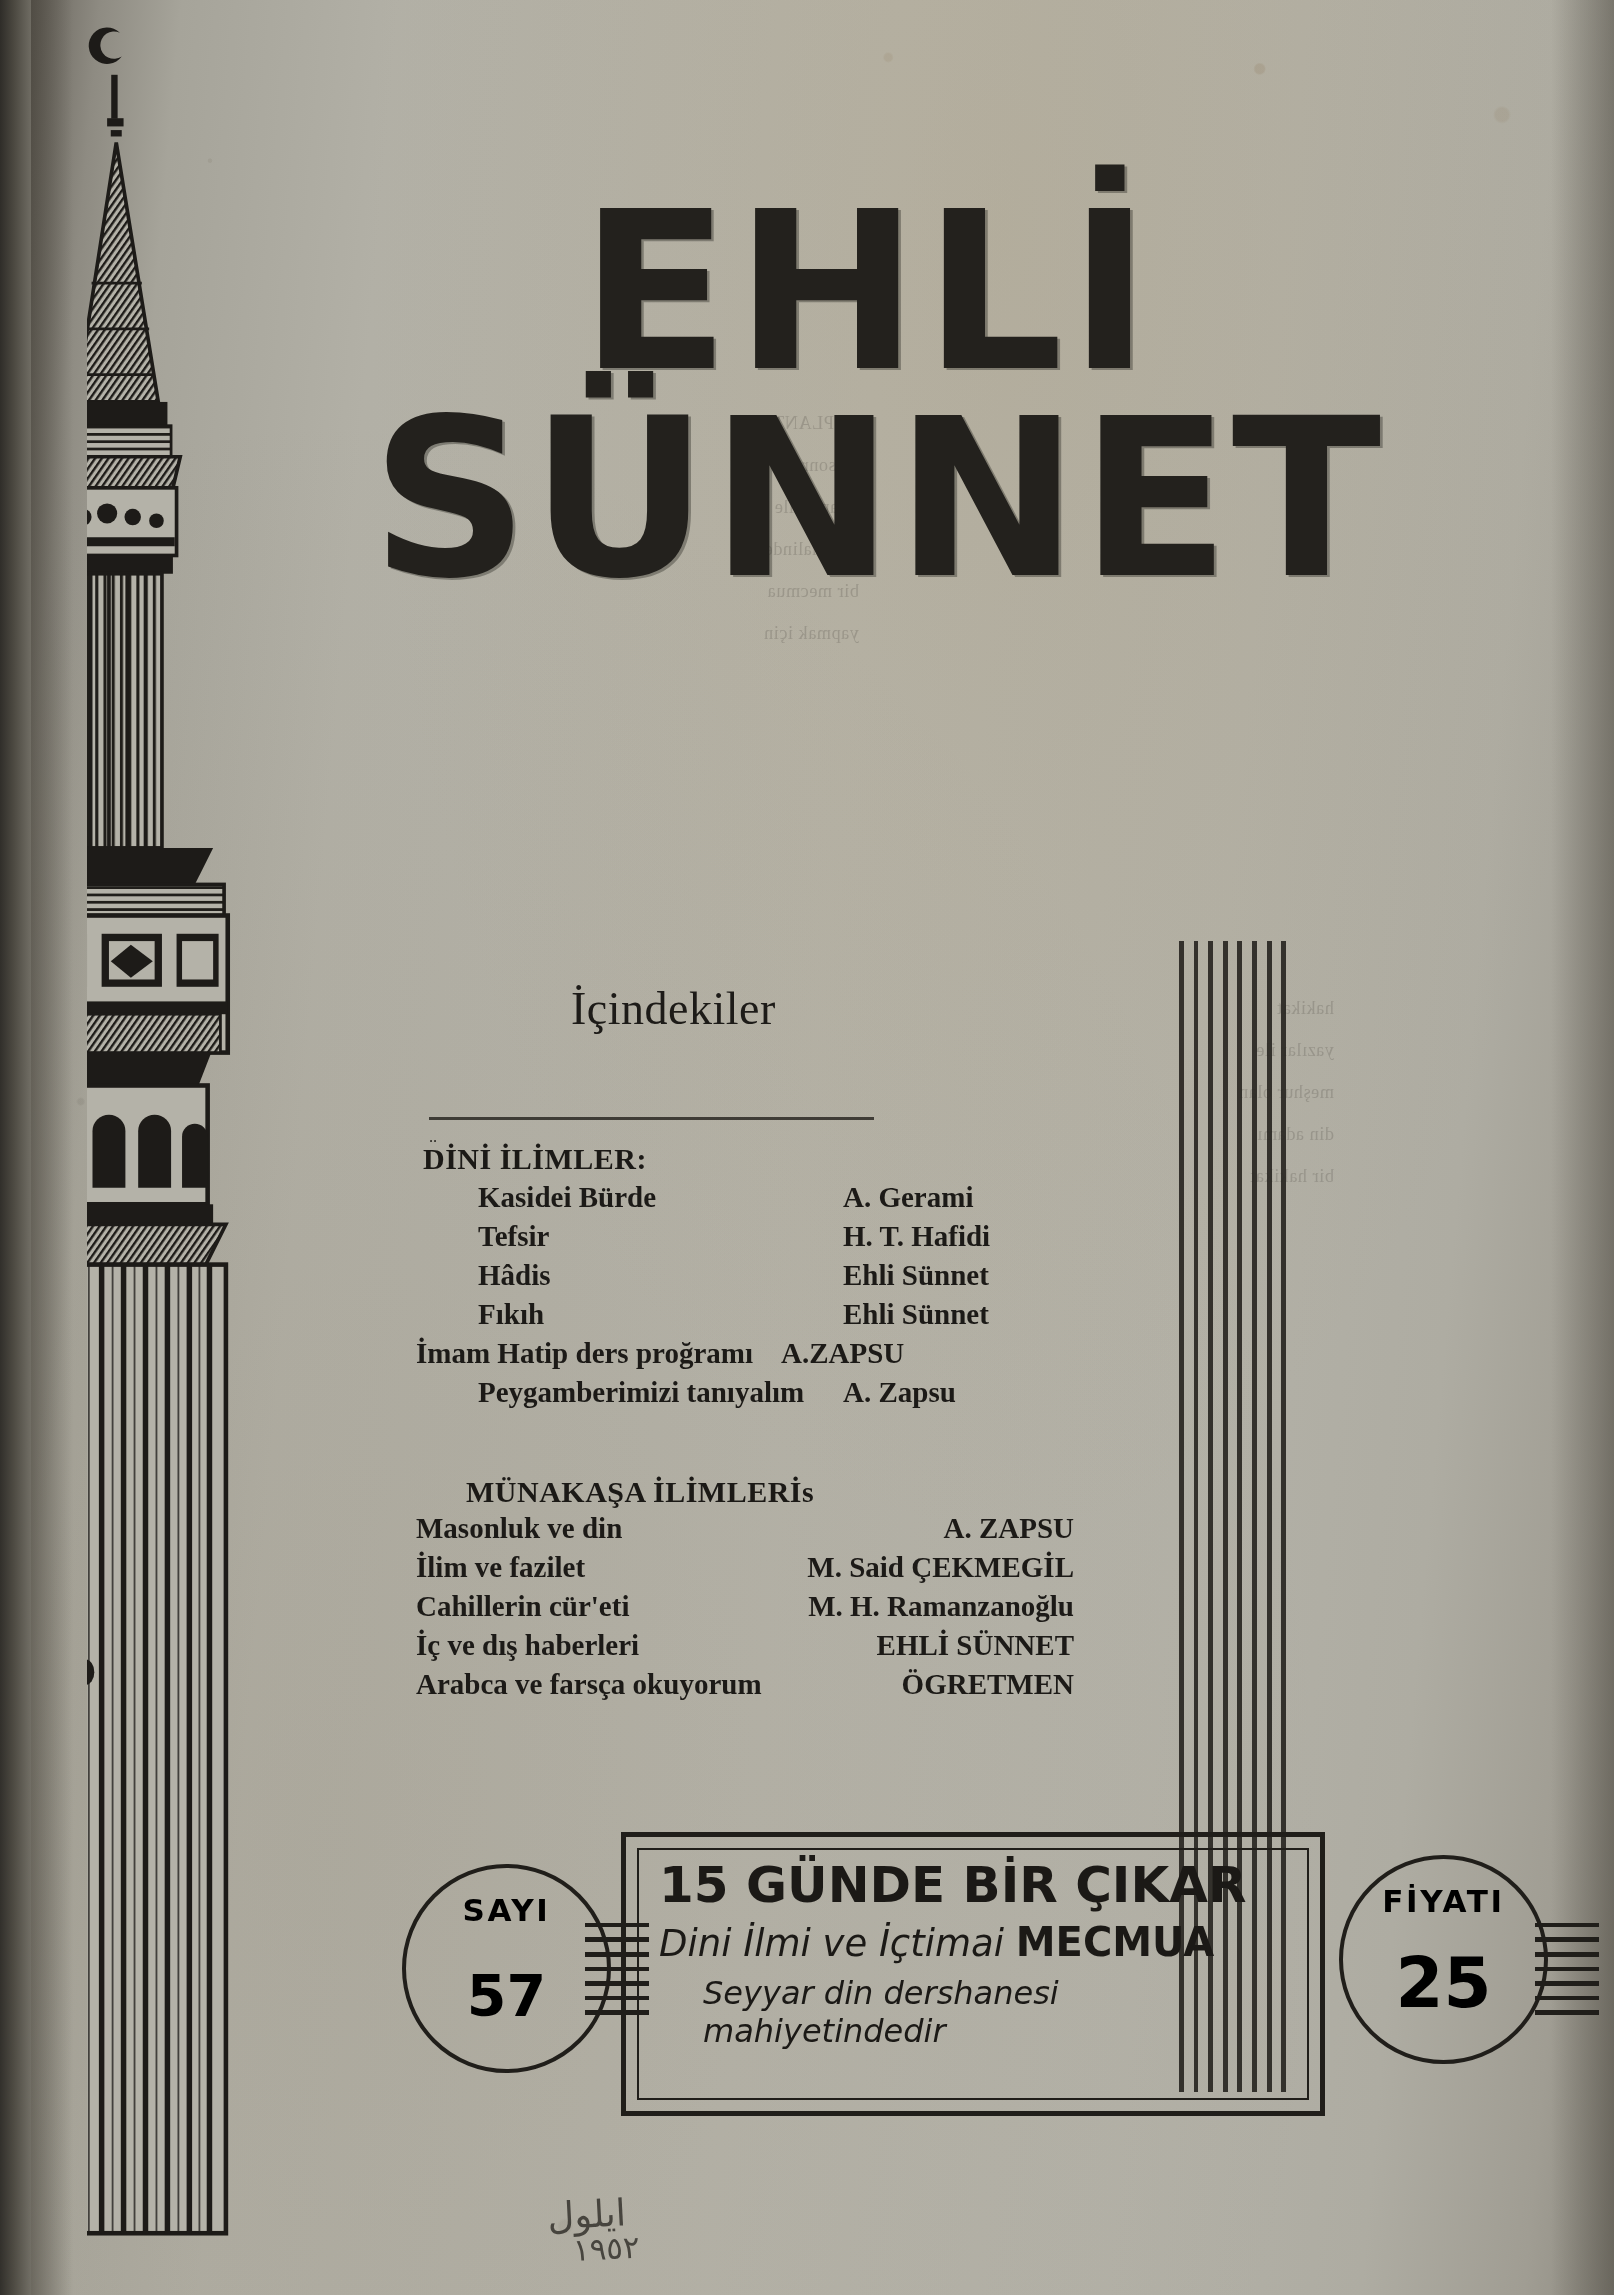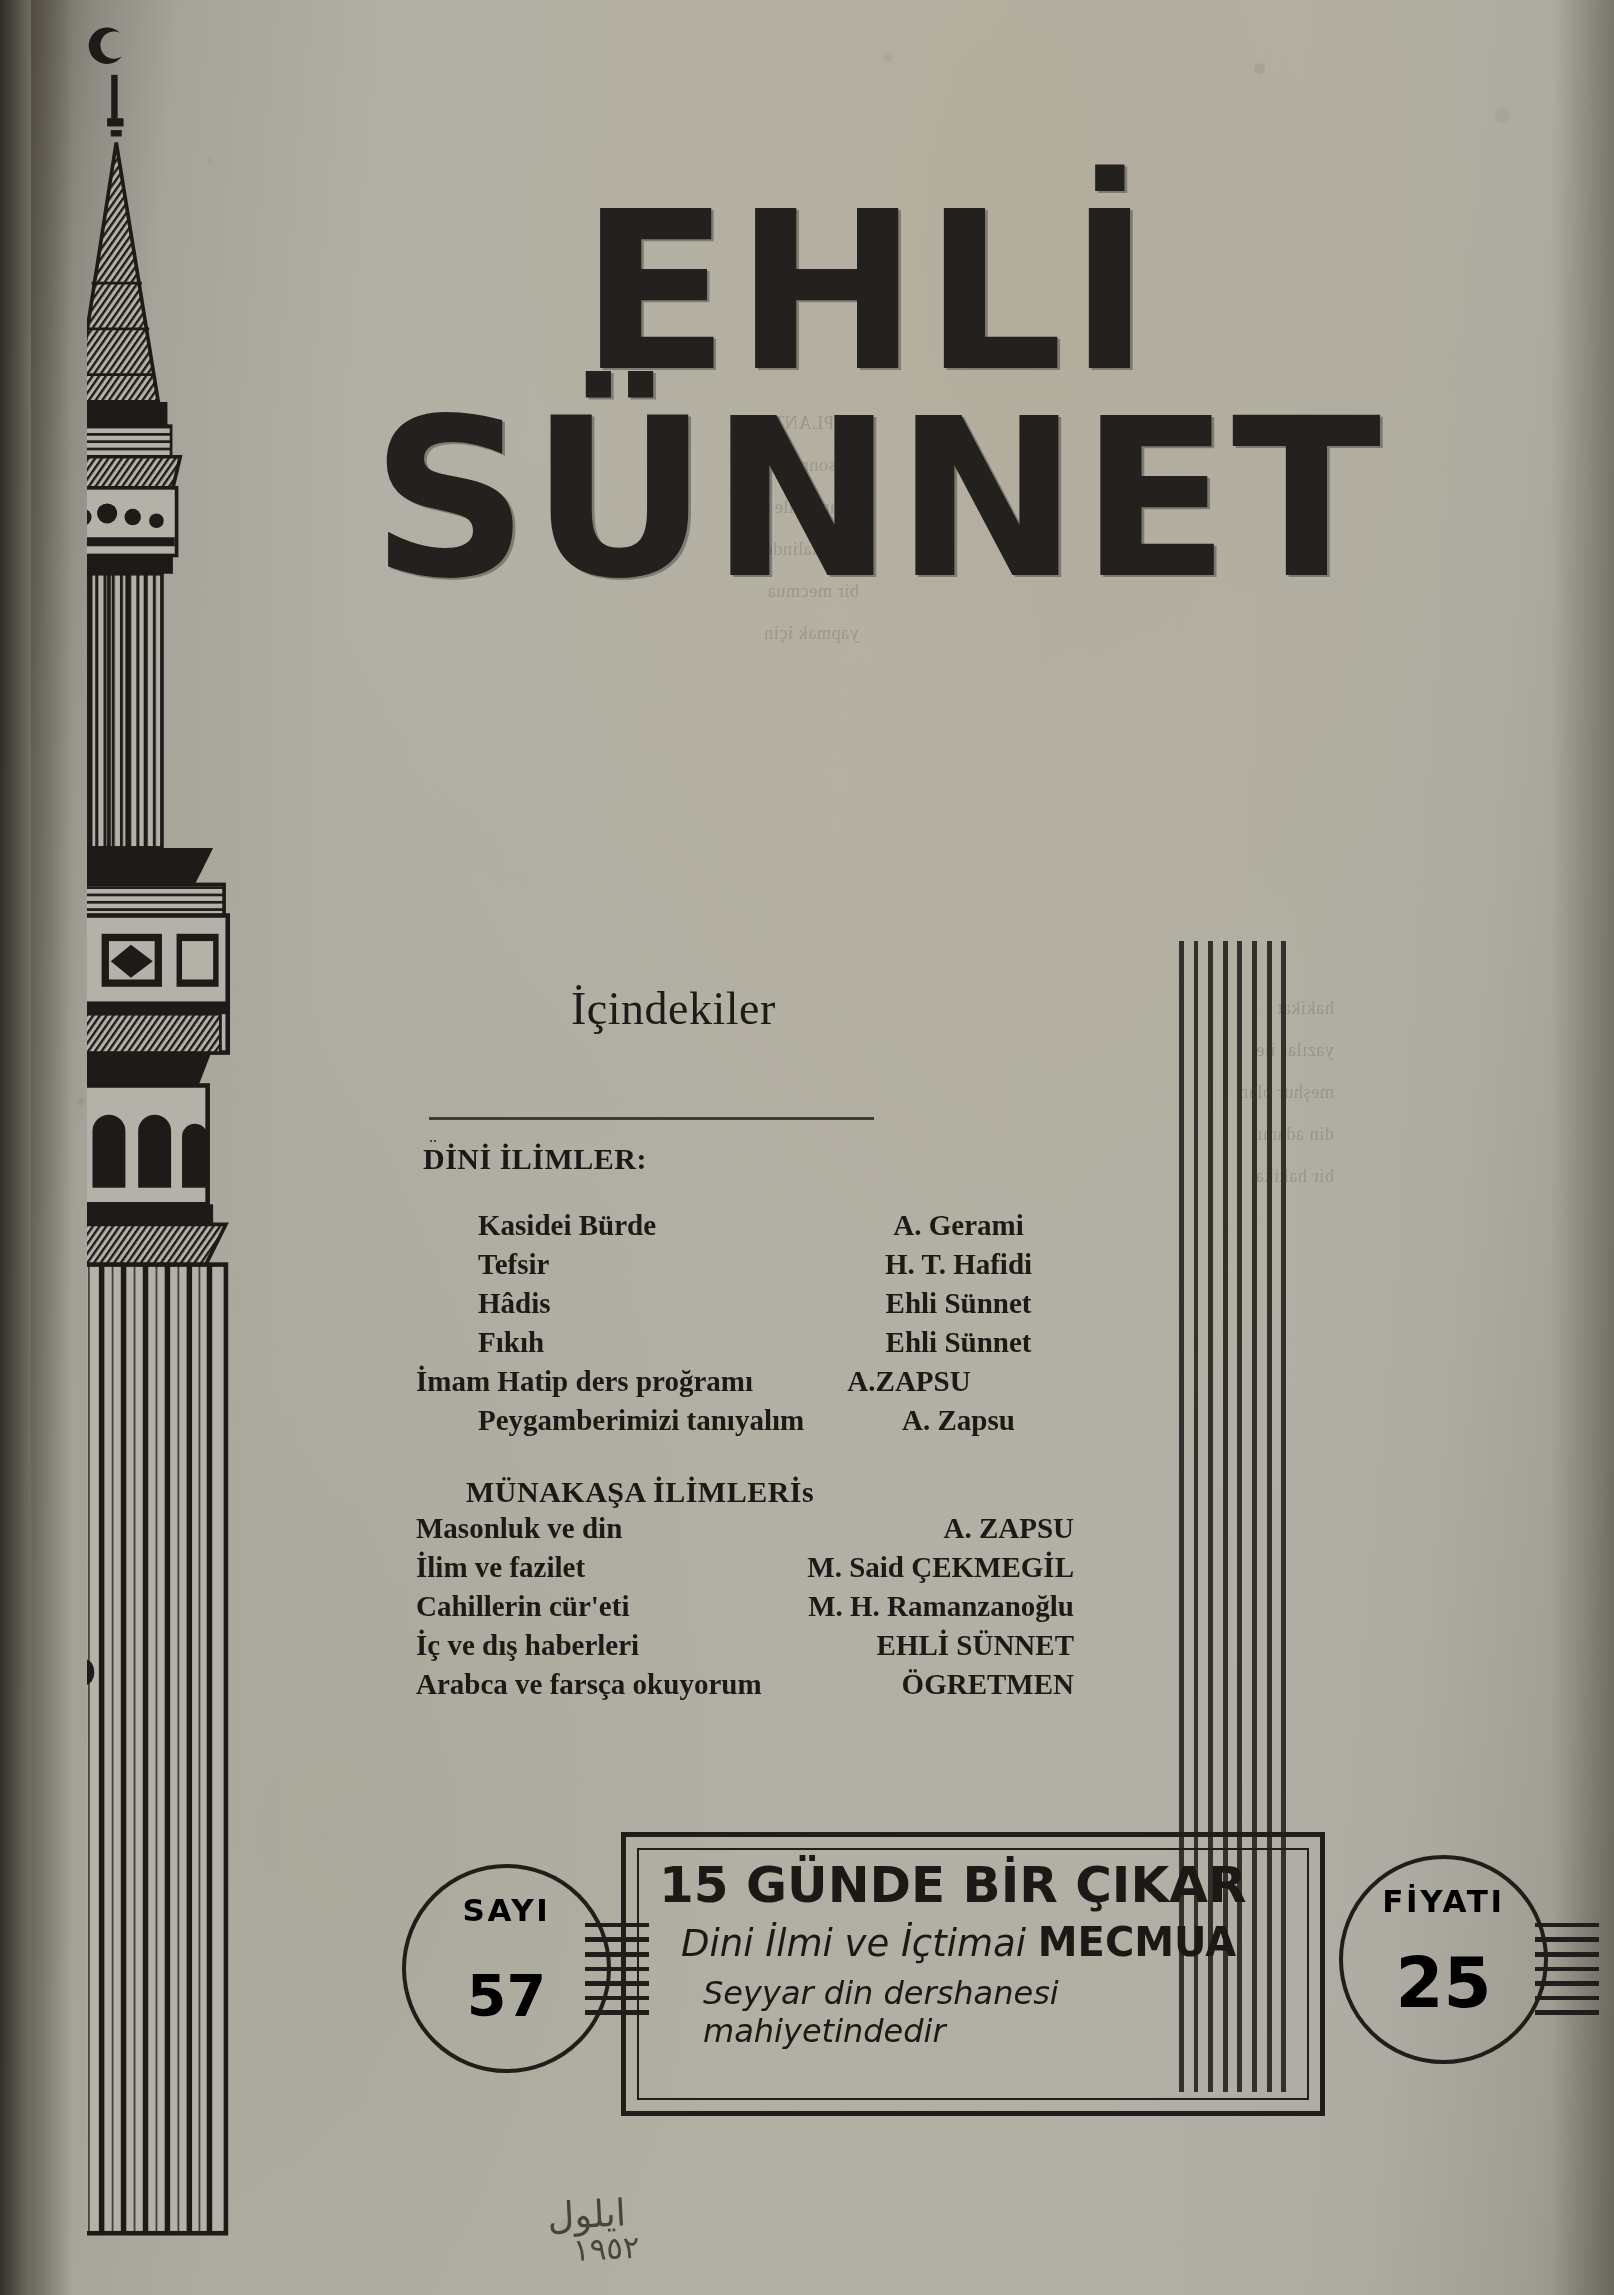--- a/index.html
+++ b/index.html
@@ -150,21 +150,21 @@
   .toc-row {
     display: flex;
     height: 39px;
     align-items: baseline;
   }
   .toc-t { flex: 0 0 auto; }
   .toc-a { margin-left: auto; text-align: right; white-space: nowrap; }
 
   #toc-dini .toc-row .toc-t { padding-left: 62px; }
   #toc-dini .toc-row.indent0 .toc-t { padding-left: 0px; }
-  #toc-dini .toc-a { width: 256px; text-align: center; margin-left: 0; margin-top: 28px; }
+  #toc-dini .toc-a { width: 256px; text-align: left; margin-left: 0; }
   #toc-dini .toc-row { justify-content: flex-start; }
   #toc-dini .toc-t { width: 365px; }
 
   #toc-munakasa .toc-t { width: 384px; }
   #toc-munakasa .toc-a { width: 302px; text-align: right; margin-left: 0; }
 
   .tiny-mark {
     position: absolute;
     left: 429px; top: 1127px;
     font-size: 16.4px; color: #2a2823;
@@ -239,21 +239,20 @@
     font-weight: bold;
     font-size: 50px;
     letter-spacing: 0px;
     line-height: 1.05;
   }
   .bx2 {
     font-family: "DejaVu Sans", sans-serif;
     font-size: 37px;
     font-style: italic;
     margin-top: 7.3px;
-    margin-left: 22px;
   }
   .bx2 b { font-weight: bold; font-style: normal; font-size: 40px; }
   .bx3 {
     font-family: "DejaVu Sans", sans-serif;
     font-size: 32px;
     font-style: italic;
     margin-top: 9.1px;
     margin-left: 44px;
   }
 

